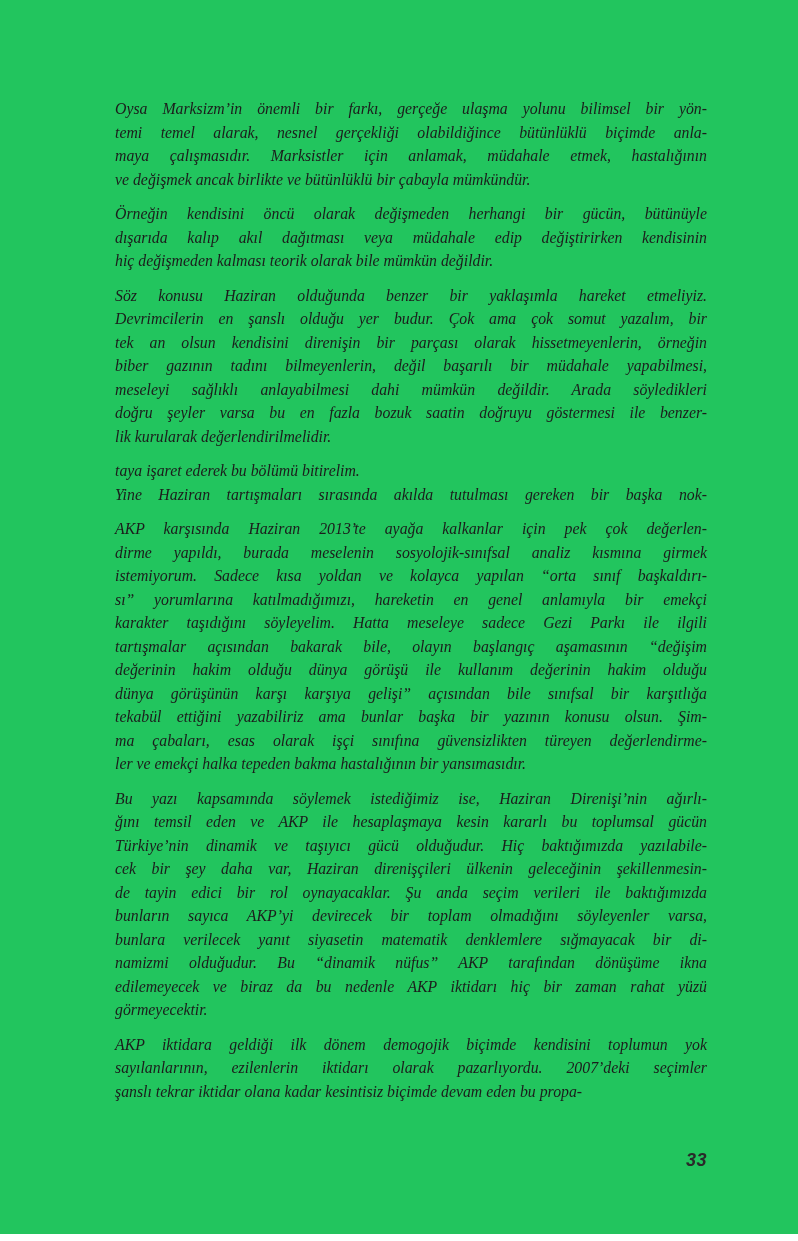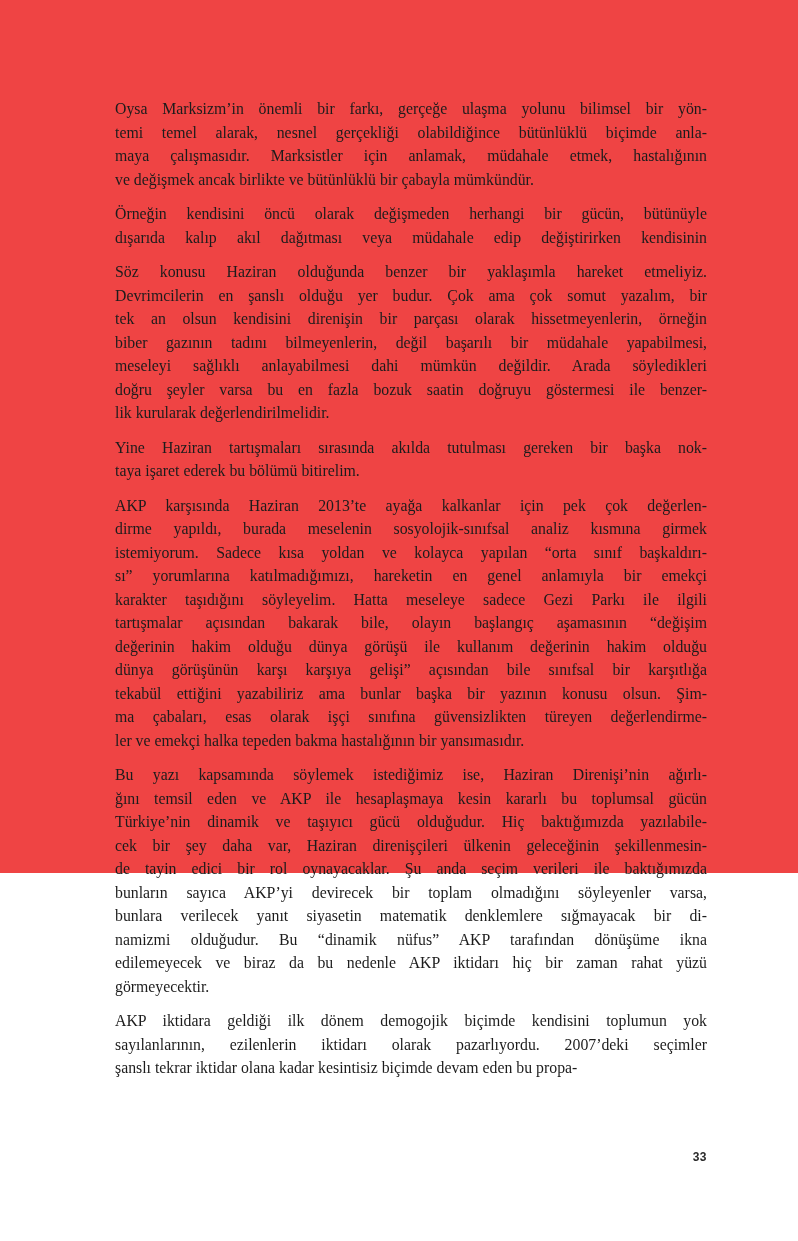--- a/index.html
+++ b/index.html
@@ -5,24 +5,25 @@
   html, body { margin: 0; padding: 0; }
   body {
     width: 798px;
     height: 1241px;
     background: #ffffff;
     overflow: hidden;
   }
   .page {
     position: relative;
     width: 798px;
-    height: 873px;
-    background: #ef4444;
+    height: 1234px;
+    background: #22c55e;
     font-family: "Liberation Serif", "DejaVu Serif", serif;
     color: #1c1c1c;
+    font-style: italic;
   }
   .text-block {
     position: absolute;
     left: 115px;
     top: 97px;
     width: 592px;
   }
   .para {
     margin: 0 0 11px 0;
     font-size: 15.8px;
@@ -37,52 +38,53 @@
     text-align-last: left;
   }
   .page-number {
     position: absolute;
     top: 1150px;
     left: 115px;
     width: 592px;
     text-align: right;
     font-family: "Liberation Sans", "DejaVu Sans", sans-serif;
     font-weight: 700;
-    font-size: 12px;
+    font-size: 18px;
     color: #2a2a2a;
     letter-spacing: 0.5px;
   }
 </style>
 </head>
 <body>
 
 <div class="page">
   <div class="text-block">
     <p class="para">
         <span class="line">Oysa Marksizm’in önemli bir farkı, gerçeğe ulaşma yolunu bilimsel bir yön-</span>
         <span class="line">temi temel alarak, nesnel gerçekliği olabildiğince bütünlüklü biçimde anla-</span>
         <span class="line">maya çalışmasıdır. Marksistler için anlamak, müdahale etmek, hastalığının</span>
         <span class="line last">ve değişmek ancak birlikte ve bütünlüklü bir çabayla mümkündür.</span>
       </p>
     <p class="para">
         <span class="line">Örneğin kendisini öncü olarak değişmeden herhangi bir gücün, bütünüyle</span>
         <span class="line">dışarıda kalıp akıl dağıtması veya müdahale edip değiştirirken kendisinin</span>
+        <span class="line last">hiç değişmeden kalması teorik olarak bile mümkün değildir.</span>
       </p>
     <p class="para">
         <span class="line">Söz konusu Haziran olduğunda benzer bir yaklaşımla hareket etmeliyiz.</span>
         <span class="line">Devrimcilerin en şanslı olduğu yer budur. Çok ama çok somut yazalım, bir</span>
         <span class="line">tek an olsun kendisini direnişin bir parçası olarak hissetmeyenlerin, örneğin</span>
         <span class="line">biber gazının tadını bilmeyenlerin, değil başarılı bir müdahale yapabilmesi,</span>
         <span class="line">meseleyi sağlıklı anlayabilmesi dahi mümkün değildir. Arada söyledikleri</span>
         <span class="line">doğru şeyler varsa bu en fazla bozuk saatin doğruyu göstermesi ile benzer-</span>
         <span class="line last">lik kurularak değerlendirilmelidir.</span>
       </p>
     <p class="para">
+        <span class="line last">taya işaret ederek bu bölümü bitirelim.</span>
         <span class="line">Yine Haziran tartışmaları sırasında akılda tutulması gereken bir başka nok-</span>
-        <span class="line last">taya işaret ederek bu bölümü bitirelim.</span>
       </p>
     <p class="para">
         <span class="line">AKP karşısında Haziran 2013’te ayağa kalkanlar için pek çok değerlen-</span>
         <span class="line">dirme yapıldı, burada meselenin sosyolojik-sınıfsal analiz kısmına girmek</span>
         <span class="line">istemiyorum. Sadece kısa yoldan ve kolayca yapılan “orta sınıf başkaldırı-</span>
         <span class="line">sı” yorumlarına katılmadığımızı, hareketin en genel anlamıyla bir emekçi</span>
         <span class="line">karakter taşıdığını söyleyelim. Hatta meseleye sadece Gezi Parkı ile ilgili</span>
         <span class="line">tartışmalar açısından bakarak bile, olayın başlangıç aşamasının “değişim</span>
         <span class="line">değerinin hakim olduğu dünya görüşü ile kullanım değerinin hakim olduğu</span>
         <span class="line">dünya görüşünün karşı karşıya gelişi” açısından bile sınıfsal bir karşıtlığa</span>

